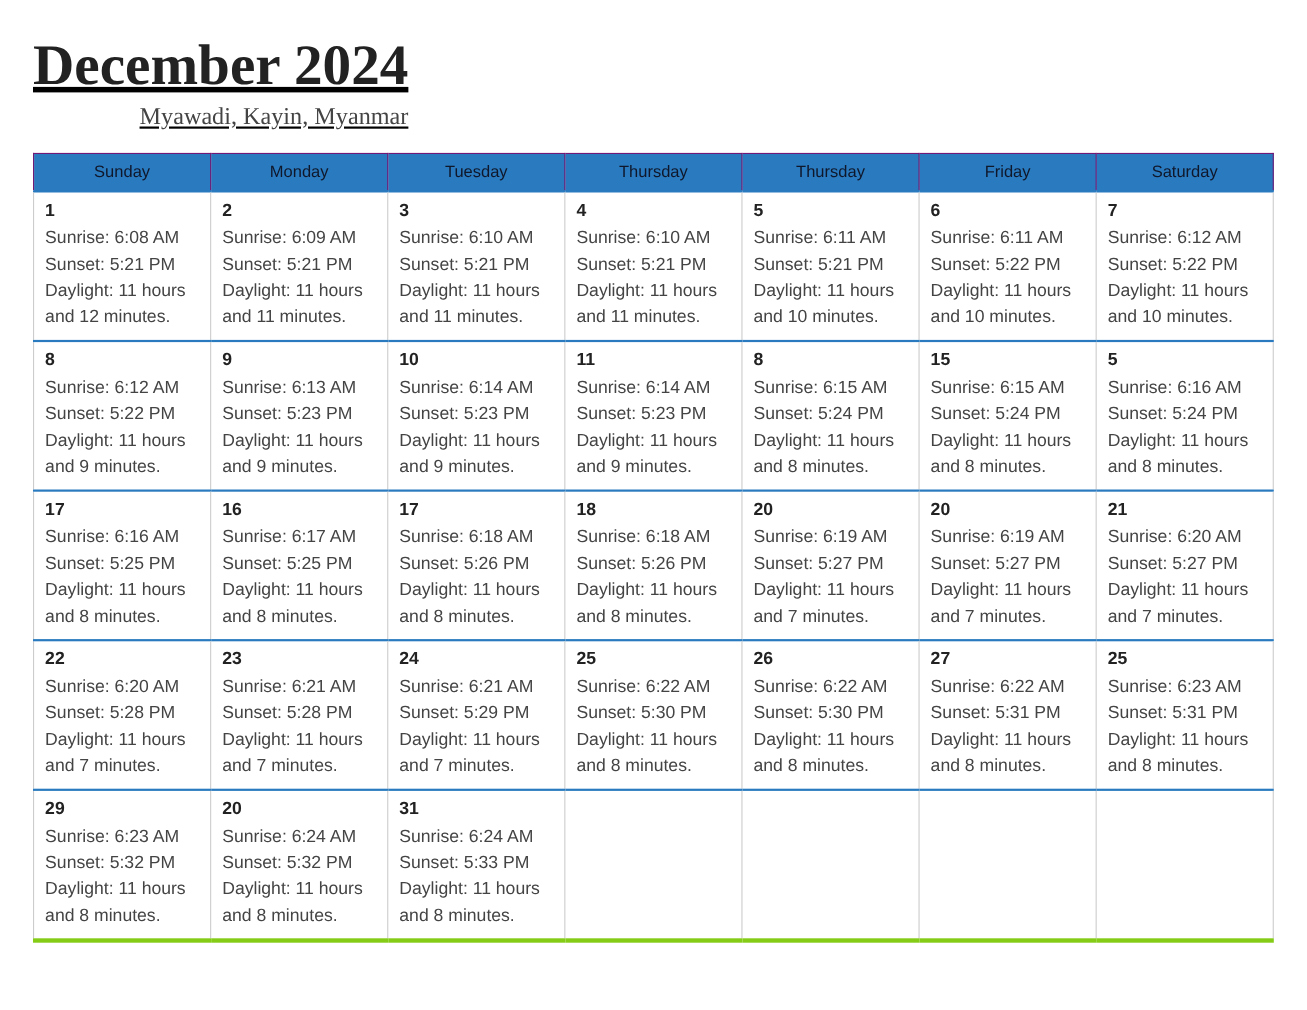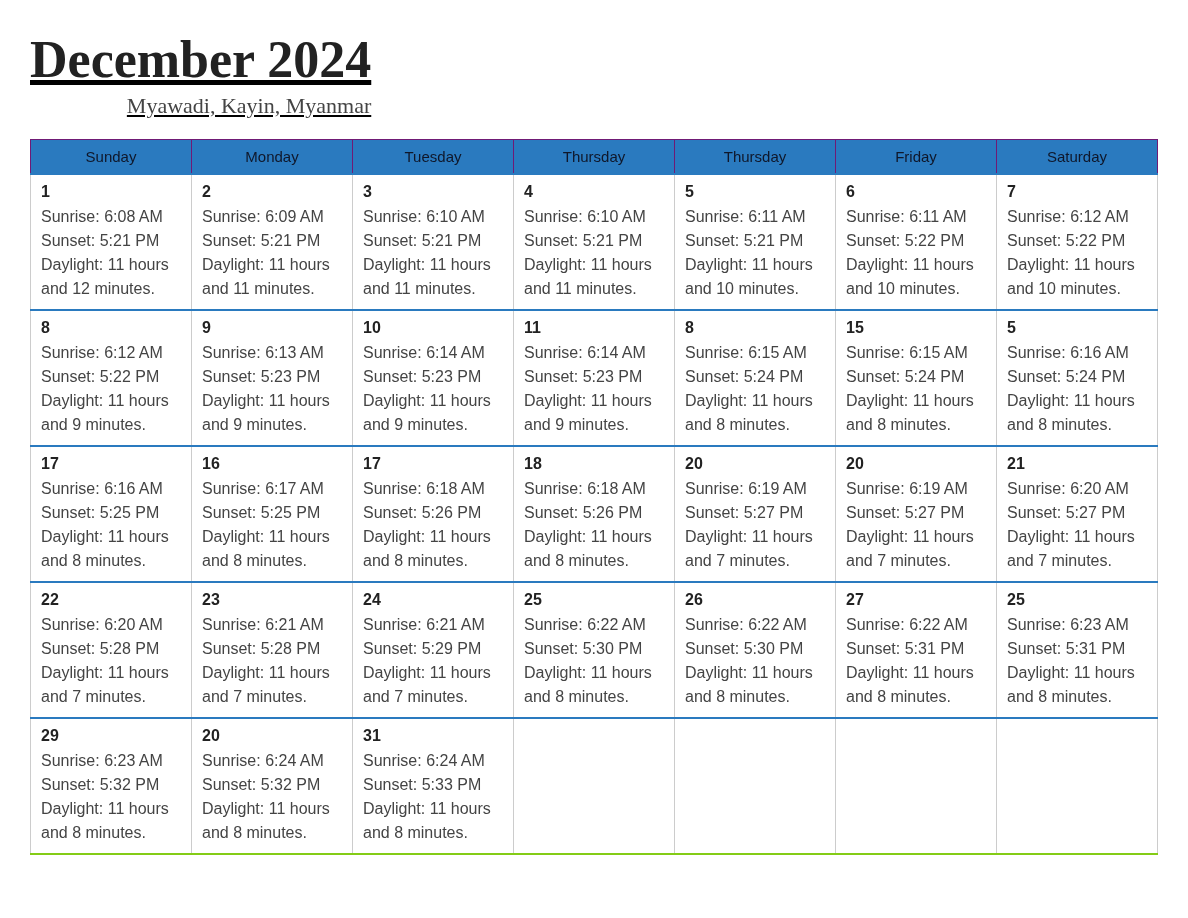--- a/index.html
+++ b/index.html
@@ -94,21 +94,21 @@
       color: #222;
       display: block;
       margin-bottom: 4px;
     }
     .calendar-table tbody tr td .day-info {
       font-size: 16px;
       color: #444;
       line-height: 1.5;
     }
     .calendar-table tbody tr:last-child td {
-      border-bottom: 2px solid #84cc16;
+      border-bottom: 4px solid #84cc16;
     }
     .row-border-top td {
       border-top: 2px solid #2a7abf !important;
     }
     td.empty {
       background: #fff;
     }
   </style>
 </head>
 <body>

